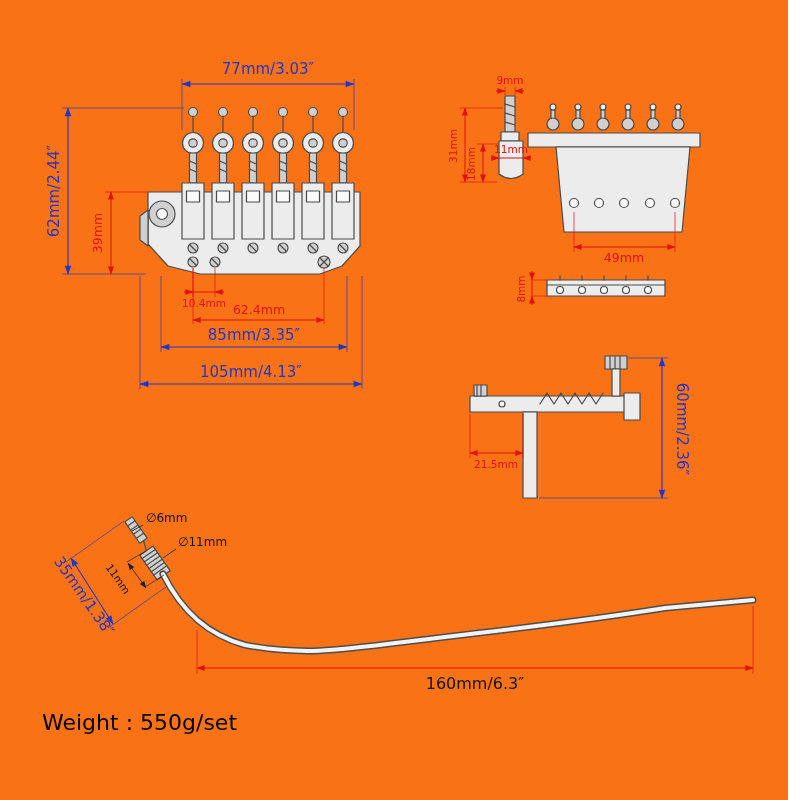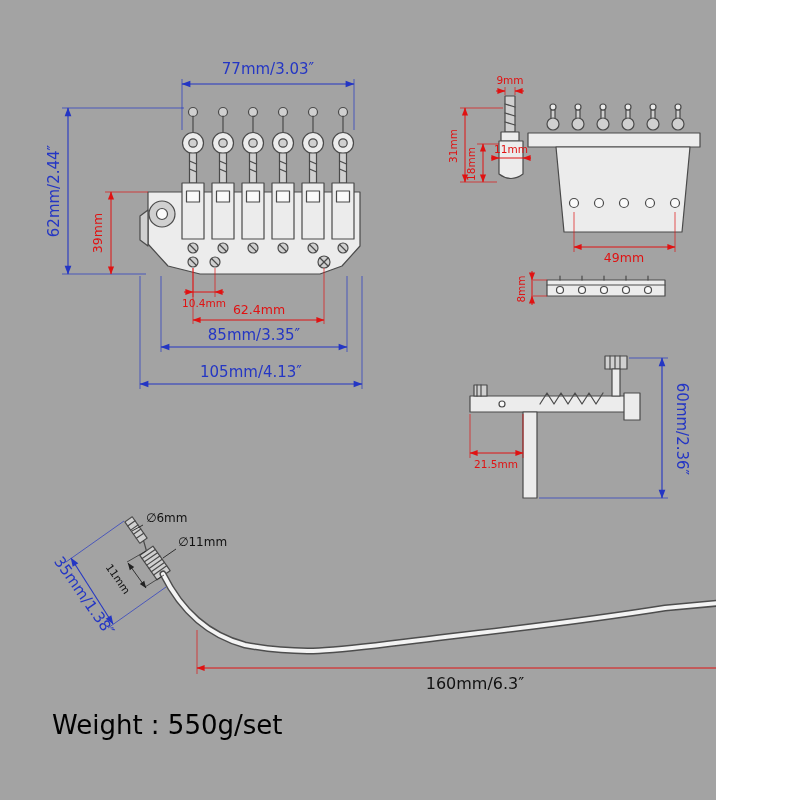--- a/index.html
+++ b/index.html
@@ -1,37 +1,37 @@
 <!DOCTYPE html>
 <html><head>
 <meta charset="utf-8">
 <style>
   html,body{margin:0;padding:0;background:#fff}
-  .page{position:relative;width:716px;height:800px;background:#a3a3a3;overflow:hidden;font-family:"DejaVu Sans",sans-serif}
+  .page{position:relative;width:788px;height:800px;background:#f97316;overflow:hidden;font-family:"DejaVu Sans",sans-serif}
   svg{position:absolute;left:0;top:0}
   text{font-family:"DejaVu Sans",sans-serif}
   .dim-r{stroke:#e01212;stroke-width:1;fill:none}
   .ext-r{stroke:#e01212;stroke-width:.7;fill:none}
   .dim-b{stroke:#2436c4;stroke-width:1.1;fill:none}
   .ext-b{stroke:#2436c4;stroke-width:.7;fill:none}
   .dim-d{stroke:#222;stroke-width:.9;fill:none}
   .ext-d{stroke:#222;stroke-width:.7;fill:none}
   .tr{fill:#e01212;font-size:12.5px;text-anchor:middle}
   .trs{fill:#e01212;font-size:10.5px;text-anchor:middle}
   .tb{fill:#2436c4;font-size:15px;text-anchor:middle}
   .td{fill:#111;font-size:12px}
   .tds{fill:#111;font-size:10.5px;text-anchor:middle}
   .tdm{fill:#111;font-size:16px;text-anchor:middle}
   .draw{stroke:#4a4a4a;stroke-width:1.2;fill:none;stroke-linejoin:round;stroke-linecap:round}
   .fl{fill:#ececec}
   .fm{fill:#d0d0d0}
   .fw{fill:#fafafa}
   .rod{stroke:#4d4d4d;stroke-width:7;fill:none;stroke-linecap:round}
   .rodin{stroke:#f3f3f3;stroke-width:4;fill:none;stroke-linecap:round}
-  .weight{position:absolute;left:52px;top:710px;font-size:26px;color:#000}
+  .weight{position:absolute;left:42px;top:710px;font-size:22px;color:#000}
 </style>
 </head>
 <body>
 
 <div class="page">
 <svg width="800" height="800" viewBox="0 0 800 800">
 <defs>
   <marker id="aer" orient="auto" markerWidth="9" markerHeight="8" viewBox="0 0 10 10" refX="9.5" refY="5">
           <path d="M0,1.2 L10,5 L0,8.8 Z" fill="#e01212"></path>
         </marker>

